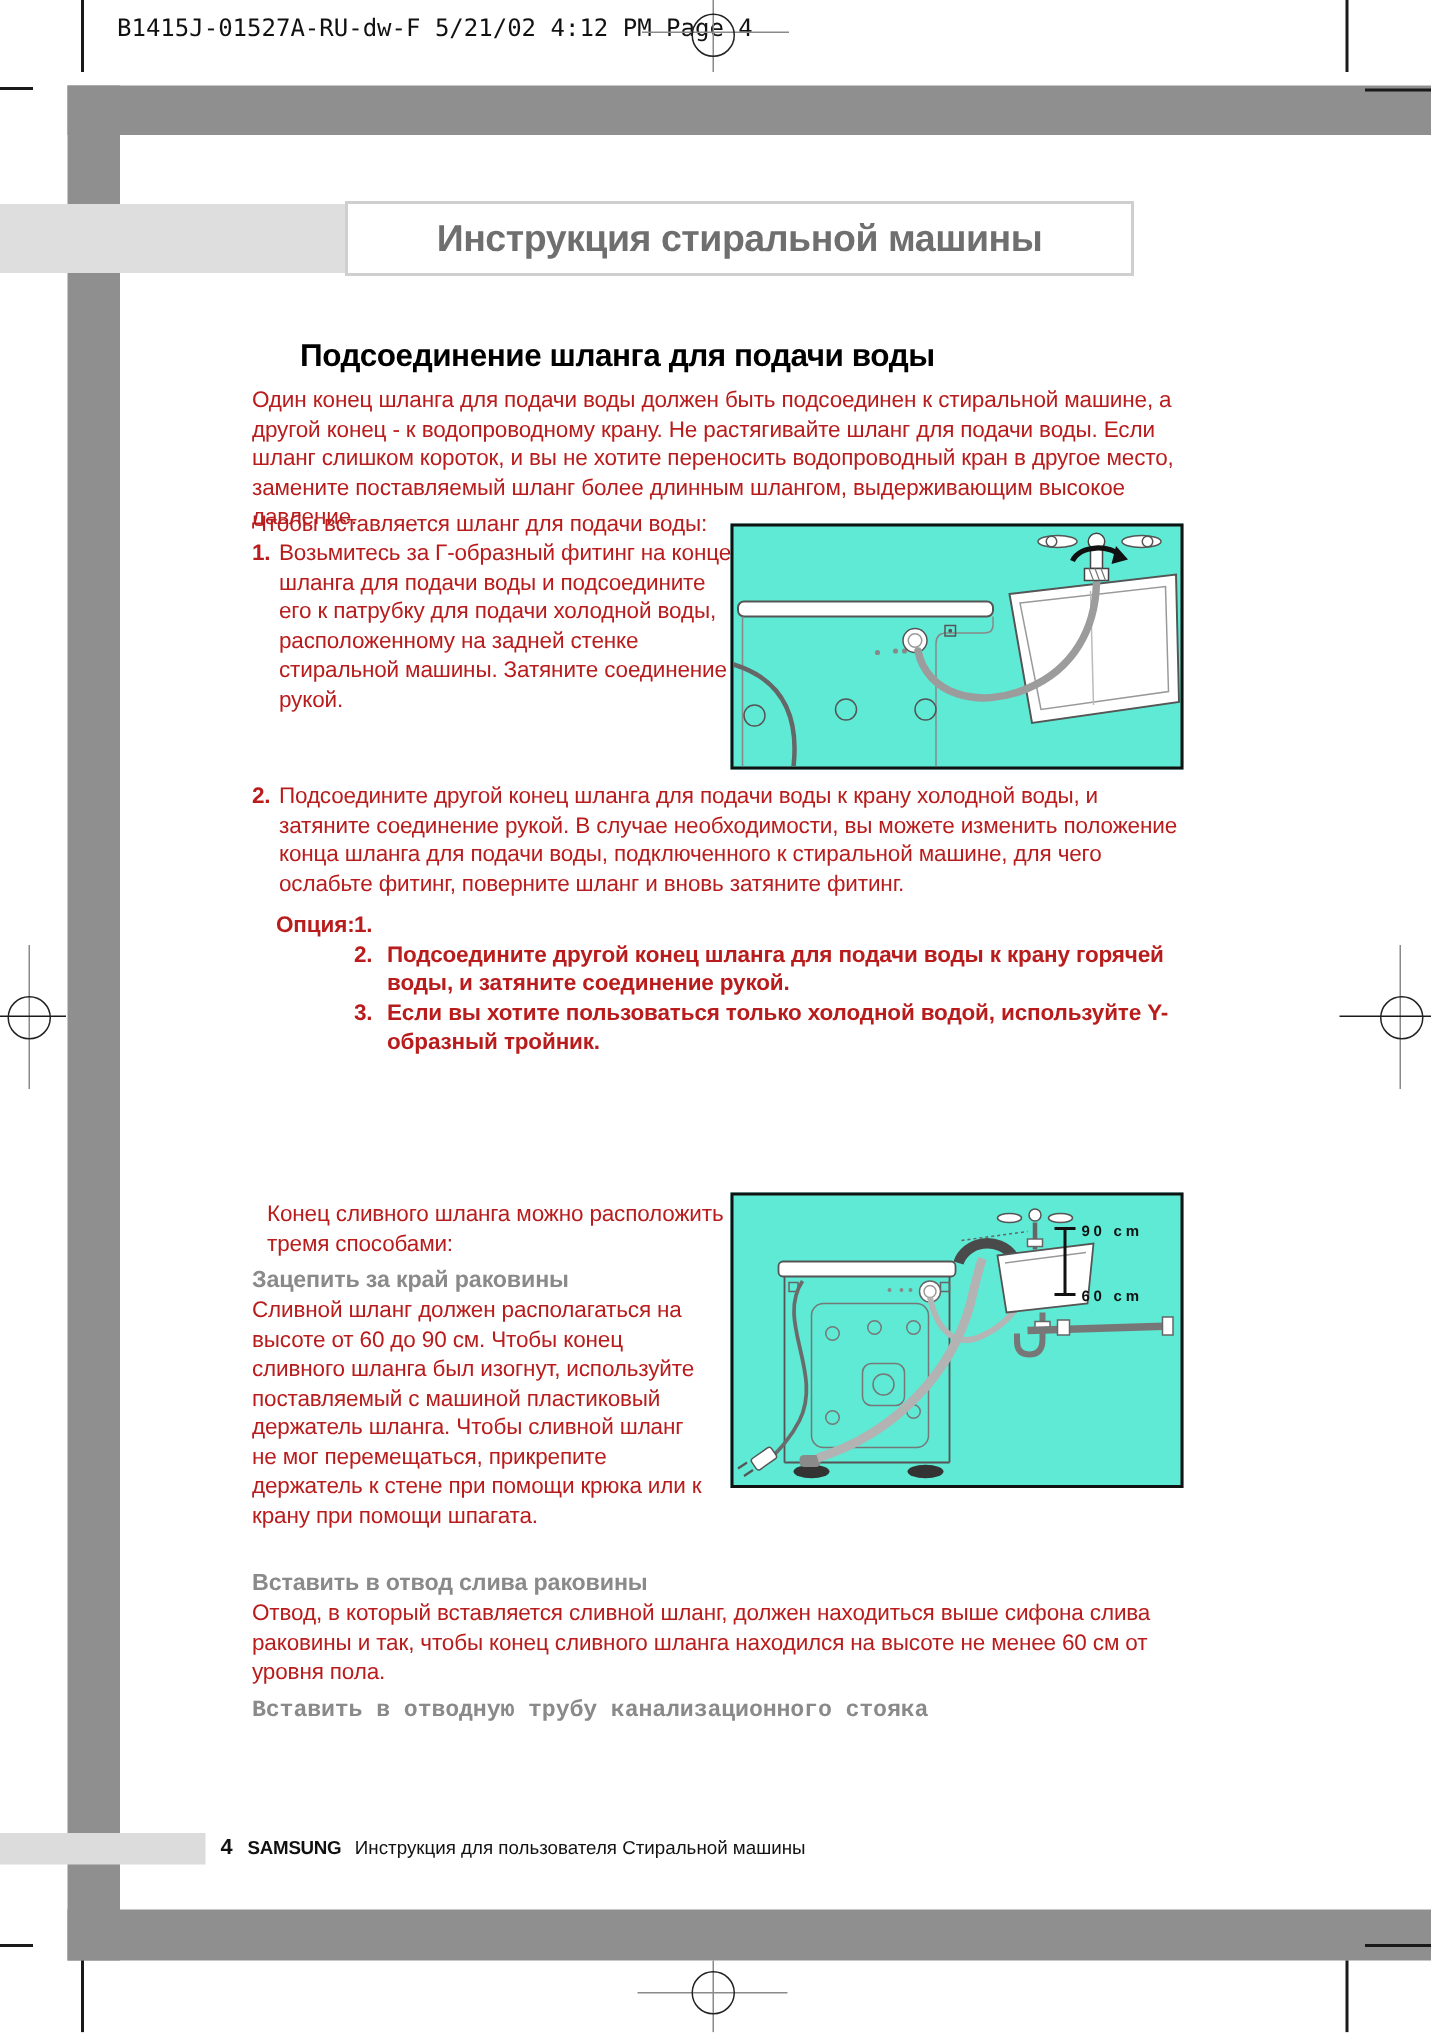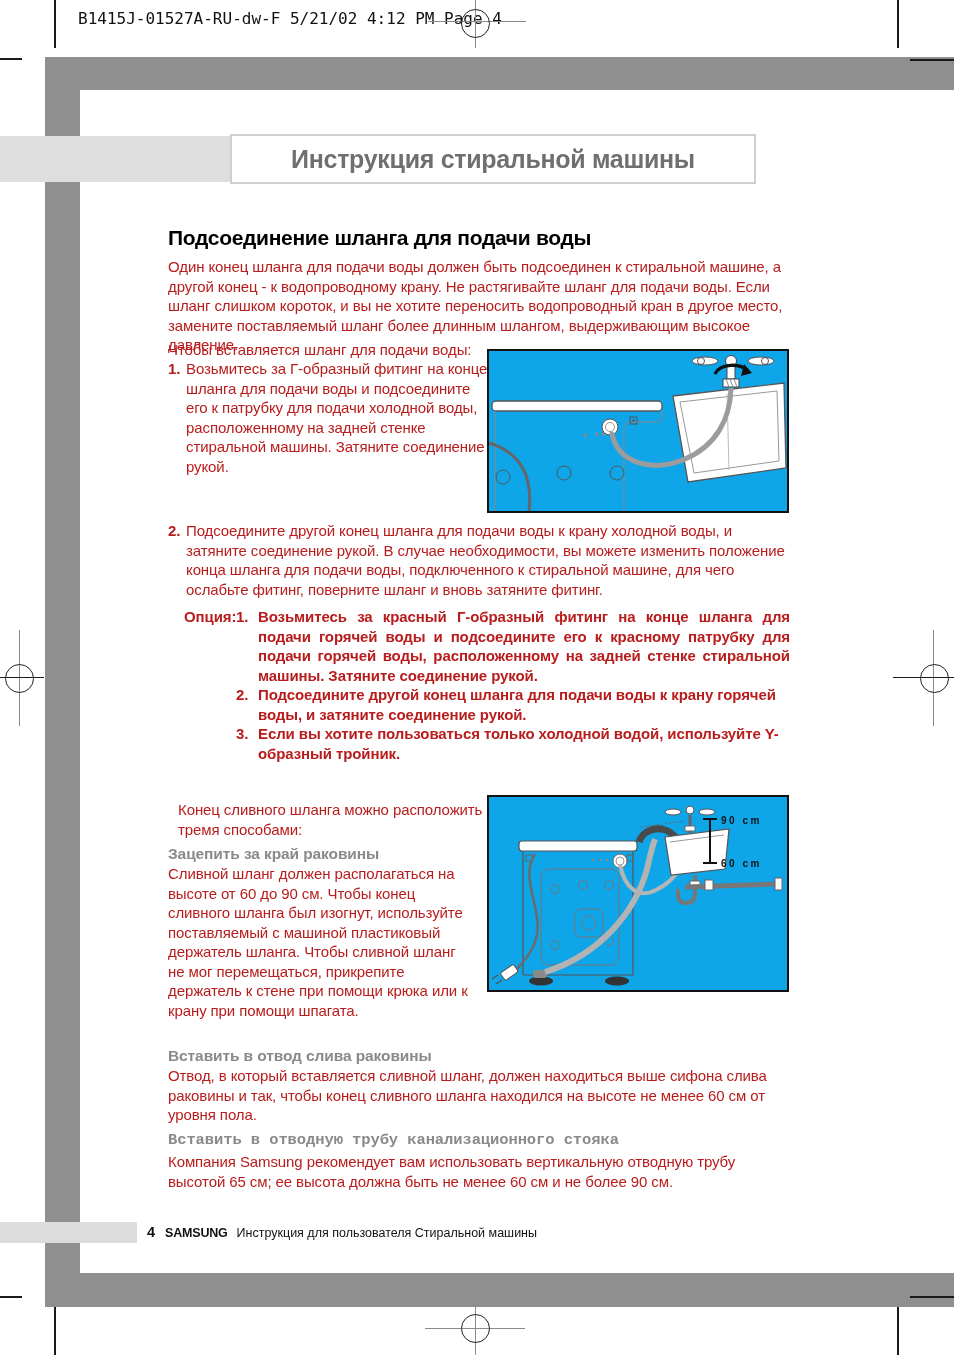--- a/index.html
+++ b/index.html
@@ -7,32 +7,32 @@
         font-family:"Liberation Sans",sans-serif;color:#111;}
   .abs{position:absolute;}
   .mono{font-family:"DejaVu Sans Mono",monospace;}
   .bar{background:#8f8f8f;}
   .band{background:#dedede;}
   .cropline{background:#1a1a1a;}
   .regline{background:#8a8a8a;}
   .regcircle{border:1.6px solid #222;border-radius:50%;background:transparent;}
   .titlebox{background:#fff;border:2px solid #cfcfcf;text-align:center;}
   .titlebox span{font-weight:bold;font-size:25px;line-height:46px;color:#6f6f6f;letter-spacing:-0.3px;}
-  .h1{font-weight:bold;font-size:21px;letter-spacing:-0.3px;color:#000;}
+  .h1{font-weight:bold;font-size:21px;letter-spacing:-0.3px;color:#000;margin-left:32px;}
   .h2{font-weight:bold;font-size:19.5px;letter-spacing:-0.3px;color:#000;}
   .body-text{font-size:15px;line-height:19.5px;color:#b91c1c;letter-spacing:-0.1px;}
   .subh{font-weight:bold;font-size:15.5px;color:#8a8a8a;letter-spacing:-0.1px;}
   .steprow{display:flex;}
   .stepnum{font-weight:bold;width:18px;flex:0 0 18px;}
   .optrow{display:flex;}
   .optlabel{font-weight:bold;width:52px;flex:0 0 52px;}
   .optnum{font-weight:bold;width:22px;flex:0 0 22px;}
   .opttext{font-weight:bold;flex:1;}
   .just{text-align:justify;}
-  .figbox{background:#0ea5e9;border:2px solid #111;}
+  .figbox{background:#5eead4;border:2px solid #111;}
   .footer-row{display:flex;align-items:baseline;font-size:12.5px;}
   .footer-row .pg{font-weight:bold;font-size:14.5px;margin-right:10px;}
   .footer-row .brand{font-weight:bold;margin-right:9px;letter-spacing:-0.2px;}
   svg text{font-family:"Liberation Sans",sans-serif;}
 </style>
 </head>
 <body>
 
 <div class="page">
 
@@ -112,21 +112,20 @@
 
   <div class="abs body-text steprow" style="left:168px;top:521px;width:626px;">
     <span class="stepnum">2.</span>
     <span>Подсоедините другой конец шланга для подачи воды к крану холодной воды, и затяните соединение рукой. В случае необходимости, вы можете изменить положение конца шланга для подачи воды, подключенного к стиральной машине, для чего ослабьте фитинг, поверните шланг и вновь затяните фитинг.</span>
   </div>
 
   <div class="abs body-text" style="left:184px;top:607px;width:606px;">
     <div class="optrow">
       <span class="optlabel">Опция:</span>
       <span class="optnum">1.</span>
-      <span class="opttext just">Возьмитесь за красный Г-образный фитинг на конце шланга для подачи горячей воды и подсоедините его к красному патрубку для подачи горячей воды, расположенному на задней стенке стиральной машины. Затяните соединение рукой.</span>
     </div>
     <div class="optrow">
       <span class="optlabel"></span>
       <span class="optnum">2.</span>
       <span class="opttext">Подсоедините другой конец шланга для подачи воды к крану горячей воды, и затяните соединение рукой.</span>
     </div>
     <div class="optrow">
       <span class="optlabel"></span>
       <span class="optnum">3.</span>
       <span class="opttext">Если вы хотите пользоваться только холодной водой, используйте Y-образный тройник.</span>
@@ -192,21 +191,20 @@
     </svg>
   </div>
 
   <div class="abs subh" style="left:168px;top:845px;">Зацепить за край раковины</div>
   <div class="abs body-text" style="left:168px;top:864px;width:308px;">Сливной шланг должен располагаться на высоте от 60 до 90 см. Чтобы конец сливного шланга был изогнут, используйте поставляемый с машиной пластиковый держатель шланга. Чтобы сливной шланг не мог перемещаться, прикрепите держатель к стене при помощи крюка или к крану при помощи шпагата.</div>
 
   <div class="abs subh" style="left:168px;top:1047px;">Вставить в отвод слива раковины</div>
   <div class="abs body-text" style="left:168px;top:1066px;width:628px;">Отвод, в который вставляется сливной шланг, должен находиться выше сифона слива раковины и так, чтобы конец сливного шланга находился на высоте не менее 60 см от уровня пола.</div>
 
   <div class="abs subh" style="left:168px;top:1131px;font-family:Liberation Mono, monospace;">Вставить в отводную трубу канализационного стояка</div>
-  <div class="abs body-text" style="left:168px;top:1152px;width:628px;">Компания Samsung рекомендует вам использовать вертикальную отводную трубу высотой 65 см; ее высота должна быть не менее 60 см и не более 90 см.</div>
 
   <div class="abs band" style="left:0;top:1222px;width:137px;height:21px;background:#dcdcdc;"></div>
   <div class="abs footer-row" style="left:147px;top:1224px;">
     <span class="pg">4</span>
     <span class="brand">SAMSUNG</span>
     <span>Инструкция для пользователя  Стиральной машины</span>
   </div>
 
   <div class="abs cropline" style="left:0;top:1296px;width:22px;height:1.5px;"></div>
   <div class="abs cropline" style="left:910px;top:1296px;width:44px;height:1.5px;"></div>

